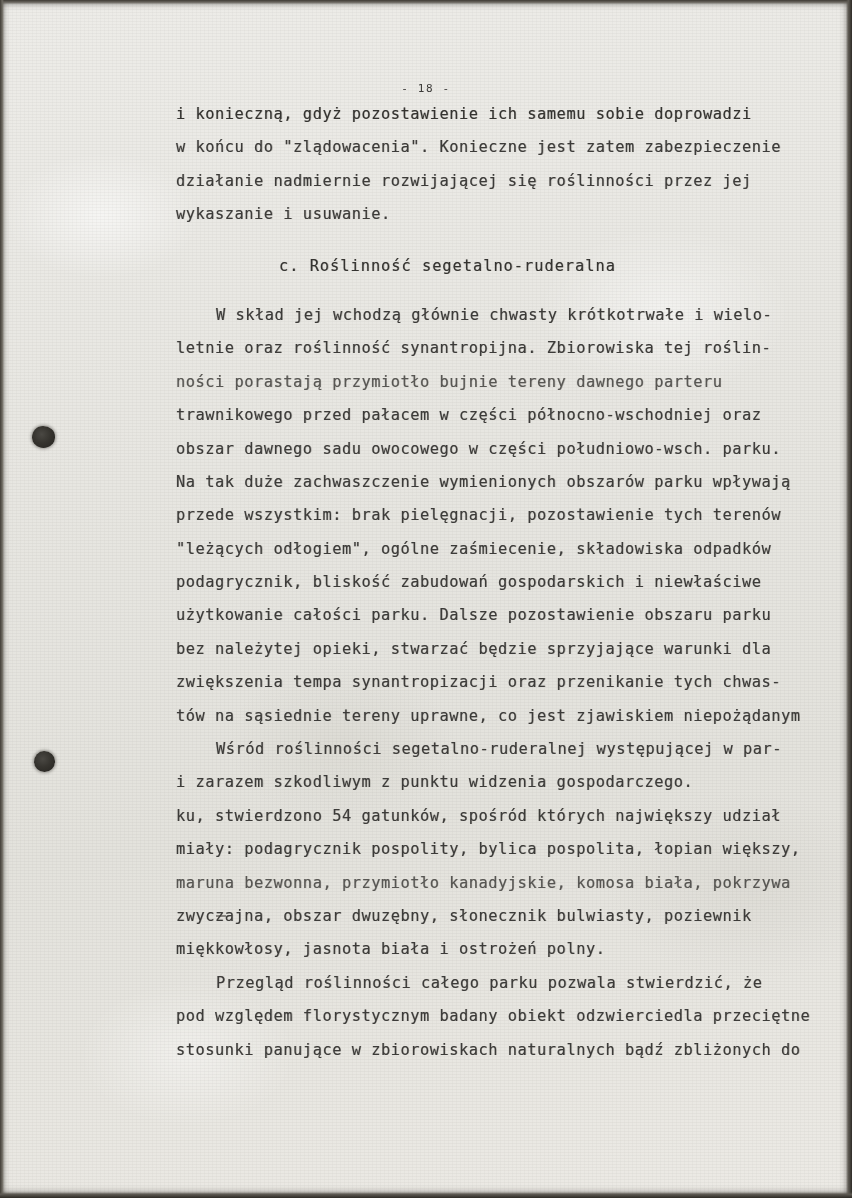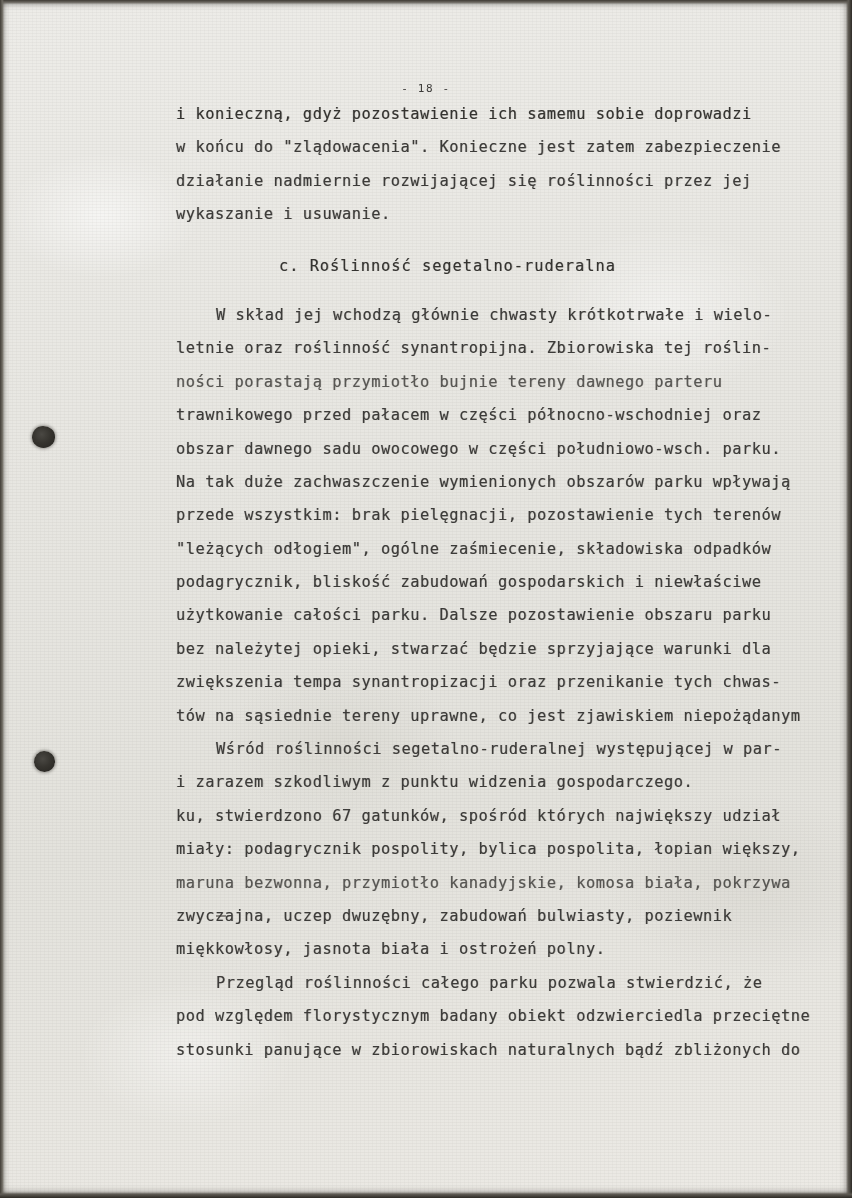--- a/index.html
+++ b/index.html
@@ -155,24 +155,24 @@
     <div class="tline">przede wszystkim: brak pielęgnacji, pozostawienie tych terenów</div>
     <div class="tline">"leżących odłogiem", ogólne zaśmiecenie, składowiska odpadków</div>
     <div class="tline">podagrycznik, bliskość zabudowań gospodarskich i niewłaściwe</div>
     <div class="tline">użytkowanie całości parku. Dalsze pozostawienie obszaru parku</div>
     <div class="tline">bez należytej opieki, stwarzać będzie sprzyjające warunki dla</div>
     <div class="tline">zwiększenia tempa synantropizacji oraz przenikanie tych chwas-</div>
     <div class="tline">tów na sąsiednie tereny uprawne, co jest zjawiskiem niepożądanym</div>
     <div class="tline indent">Wśród roślinności segetalno-ruderalnej występującej w par-</div>
 
     <div class="tline">i zarazem szkodliwym z punktu widzenia gospodarczego.</div>
-    <div class="tline">ku, stwierdzono 67 gatunków, spośród których największy udział</div>
+    <div class="tline">ku, stwierdzono 54 gatunków, spośród których największy udział</div>
     <div class="tline">miały: podagrycznik pospolity, bylica pospolita, łopian większy,</div>
     <div class="tline ink-light">maruna bezwonna, przymiotło kanadyjskie, komosa biała, pokrzywa</div>
-    <div class="tline">zwyczajna, uczep dwuzębny, zabudowań bulwiasty, poziewnik</div>
+    <div class="tline">zwyczajna, obszar dwuzębny, słonecznik bulwiasty, poziewnik</div>
     <div class="tline">miękkowłosy, jasnota biała i ostrożeń polny.</div>
 
     <div class="tline indent">Przegląd roślinności całego parku pozwala stwierdzić, że</div>
     <div class="tline">pod względem florystycznym badany obiekt odzwierciedla przeciętne</div>
     <div class="tline">stosunki panujące w zbiorowiskach naturalnych bądź zbliżonych do</div>
 
   </div>
 
   <div id="scan-edges">
     <div id="scan-edge-top"></div>

